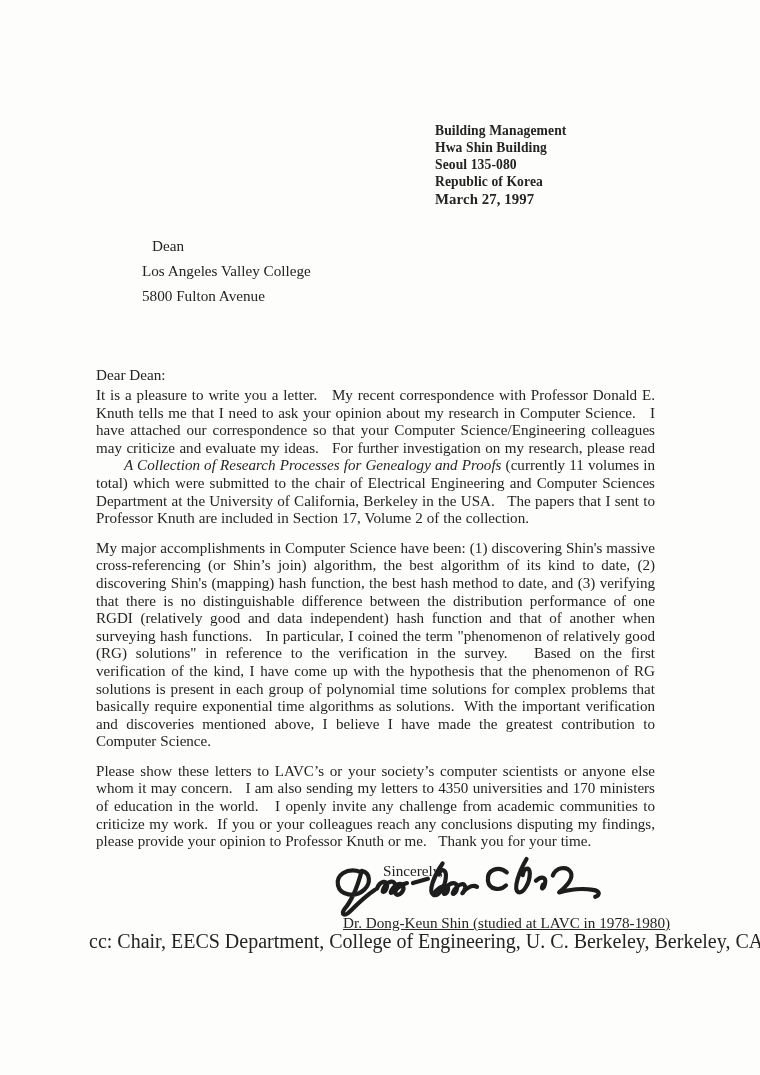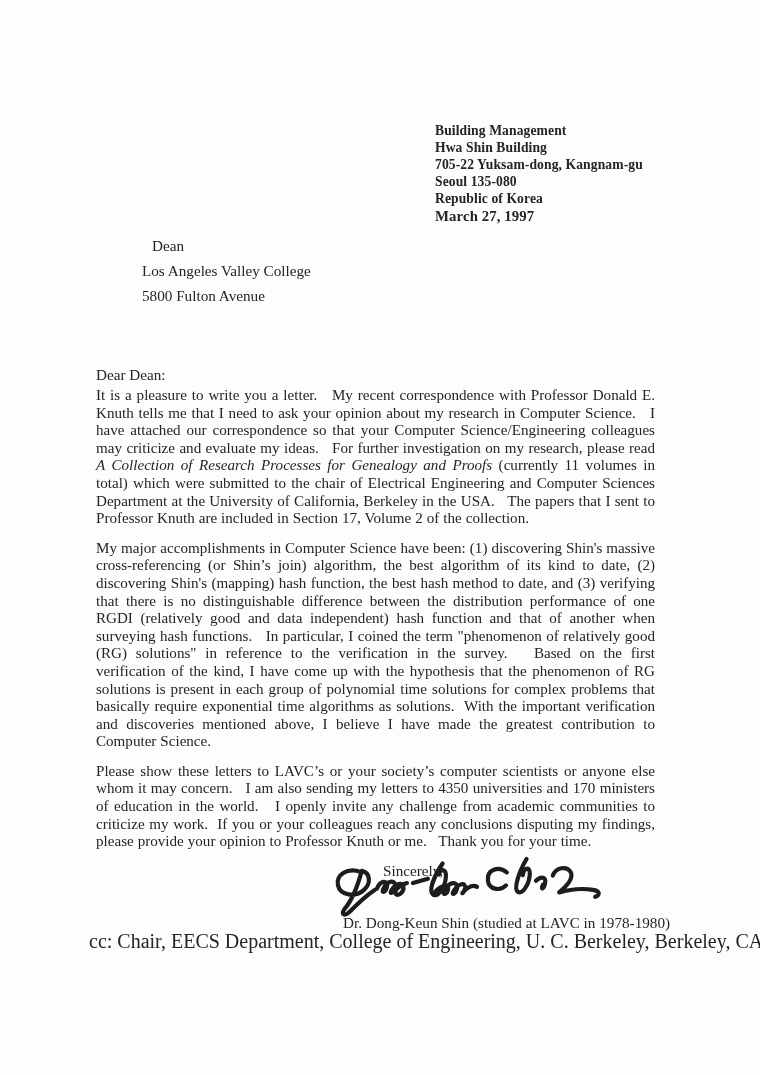--- a/index.html
+++ b/index.html
@@ -31,43 +31,42 @@
   .recipient .indent { padding-left: 10px; }
   
   .salutation { position: absolute; left: 96px; top: 366px; font-size: 15.2px; }
   
   .letter-body {
     position: absolute; left: 96px; top: 387px; width: 559px;
     font-size: 15.1px; line-height: 17.6px; text-align: justify;
     word-spacing: 0.2px;
   }
   .letter-body p { margin: 0 0 12px 0; }
-  .letter-body i { font-style: italic; }
+  .letter-body i { font-style: italic; margin-left: 28px; }
   
   .valediction { position: absolute; left: 383px; top: 862px; font-size: 15.2px; }
   .signature {
     position: absolute; left: 331px; top: 856px; width: 276px; height: 60px;
     transform: rotate(-1deg);
   }
   .signature path {
     fill: none; stroke: #1d1d1d; stroke-width: 4.2;
     stroke-linecap: round; stroke-linejoin: round;
   }
-  .signer { position: absolute; left: 343px; top: 914px; font-size: 15.2px; white-space: nowrap; }
+  .signer { position: absolute; left: 343px; top: 914px; font-size: 15.2px; white-space: nowrap; text-decoration: underline; }
   .cc { position: absolute; left: 89px; top: 930px; font-size: 20px; white-space: nowrap; }
 </style>
 </head>
 <body>
 
 <div class="page">
 
   <div class="sender">
     <div>Building Management</div>
     <div>Hwa Shin Building</div>
-    <div>705-22 Yuksam-dong, Kangnam-gu</div>
     <div>Seoul 135-080</div>
     <div>Republic of Korea</div>
     <div class="date">March 27, 1997</div>
   </div>
 
   <div class="recipient">
     <div class="indent">Dean</div>
     <div>Los Angeles Valley College</div>
     <div>5800 Fulton Avenue</div>
   </div>

